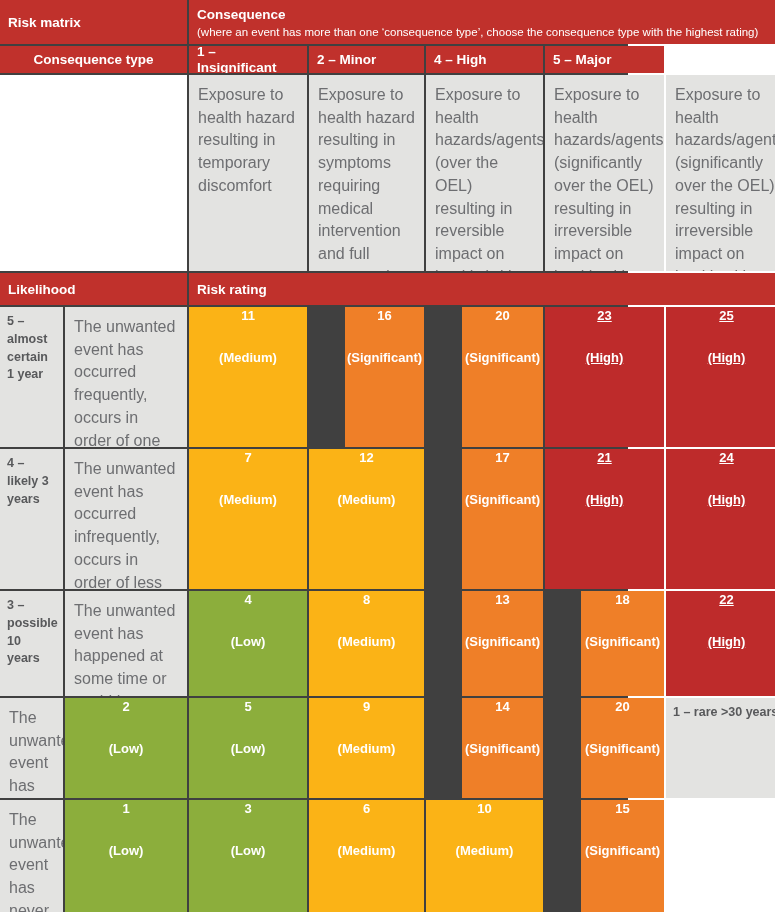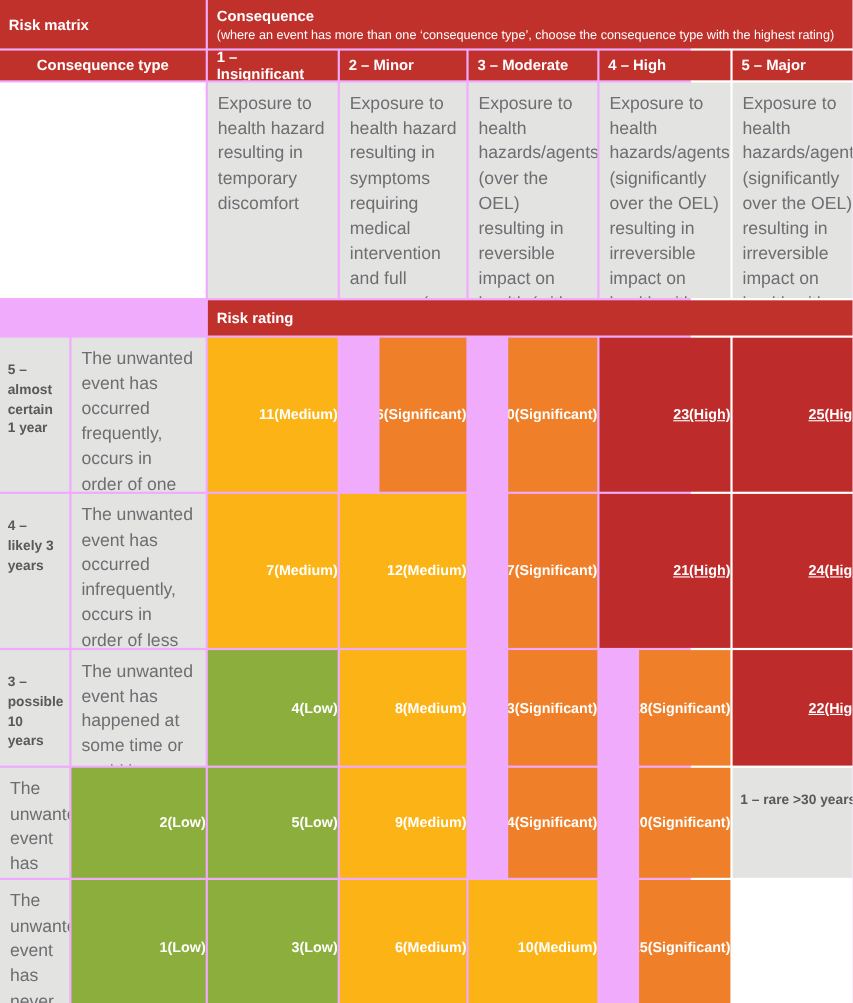--- a/index.html
+++ b/index.html
@@ -9,21 +9,21 @@
     background: #ffffff;
     font-family: "Liberation Sans", sans-serif;
   }
   #matrix {
     width: 628px;
     height: 912px;
     display: grid;
     grid-template-columns: 63px 122px 118px 115px 117px 119px 121px;
     grid-template-rows: 44px 27px 196px 32px 140px 140px 105px 100px 122px;
     gap: 2px;
-    background: #f0abfc;
+    background: #404040;
   }
 
   .cell { overflow: hidden; }
 
   
   .hdr {
     background: #c0312c;
     color: #ffffff;
     font-weight: bold;
     font-size: 13.5px;
@@ -51,34 +51,35 @@
   }
   .desc.blank { }
 
   
   .lik {
     background: #e3e3e1;
     color: #58595b;
     font-weight: bold;
     font-size: 12.5px;
     line-height: 1.42;
-    padding: 21px 6px 8px 7px;
+    padding: 6px 6px 8px 7px;
   }
 
   
   .risk {
     color: #ffffff;
     font-weight: bold;
     font-size: 13px;
     line-height: 1.35;
     display: flex;
-    flex-direction: row;
+    flex-direction: column;
     align-items: center;
-    justify-content: flex-end;
+    justify-content: flex-start;
     text-align: center;
+    gap: 24px;
   }
   .risk .num { display: block; }
   .risk .lbl { display: block; }
 
   .low         { background: #8cae3c; }
   .medium      { background: #fbb316; }
   .significant { background: #ef7f28; margin-left: 36px; }
   .high        { background: #be2b2b; text-decoration: underline; }
   .span-riskmatrix  { grid-column: 1 / 2; }
 </style>
@@ -98,36 +99,36 @@
   <div class="cell hdr" style="grid-column:1/3;text-align:center;">
     <span>Consequence type</span>
   </div>
   <div class="cell hdr">
     <span>1 – Insignificant</span>
   </div>
   <div class="cell hdr">
     <span>2 – Minor</span>
   </div>
   <div class="cell hdr">
-    <span>3 – Moderate</span>
-  </div>
-  <div class="cell hdr">
     <span>4 – High</span>
   </div>
   <div class="cell hdr">
     <span>5 – Major</span>
   </div>
 
   <div class="cell desc blank" style="grid-column:1/3;background:#ffffff;"></div>
   <div class="cell desc">Exposure to health hazard resulting in temporary discomfort</div>
   <div class="cell desc">Exposure to health hazard resulting in symptoms requiring medical intervention and full recovery (no lost time)</div>
   <div class="cell desc">Exposure to health hazards/agents (over the OEL) resulting in reversible impact on health (with lost time) or permanent change with no disability or loss of quality of life</div>
   <div class="cell desc">Exposure to health hazards/agents (significantly over the OEL) resulting in irreversible impact on health with loss of quality of life or single fatality</div>
   <div class="cell desc">Exposure to health hazards/agents (significantly over the OEL) resulting in irreversible impact on health with loss of quality of life of a numerous group/population or multiple fatalities</div>
 
+  <div class="cell hdr" style="grid-column:1/3;">
+    <span>Likelihood</span>
+  </div>
   <div class="cell hdr" style="grid-column:3/8;">
     <span>Risk rating</span>
   </div>
 
   <div class="cell lik">5 – almost certain 1 year</div>
   <div class="cell desc">The unwanted event has occurred frequently, occurs in order of one or more times per year and is likely to reoccur within 1 year</div>
   <div class="cell risk medium">
     <span class="num">11</span>
     <span class="lbl">(Medium)</span>
   </div>

